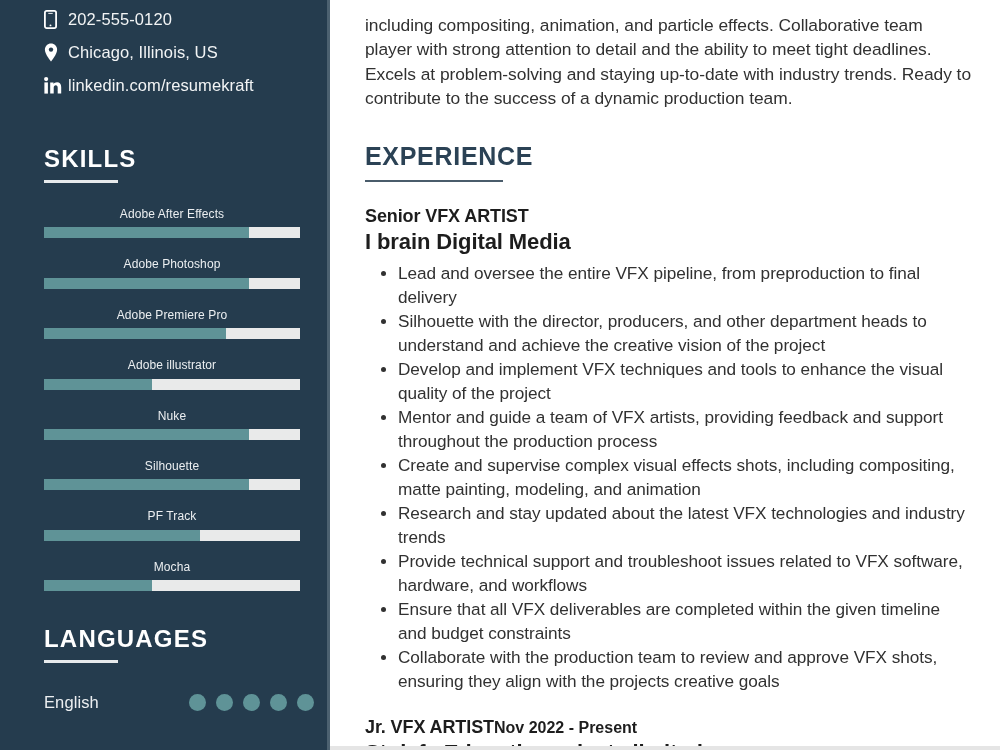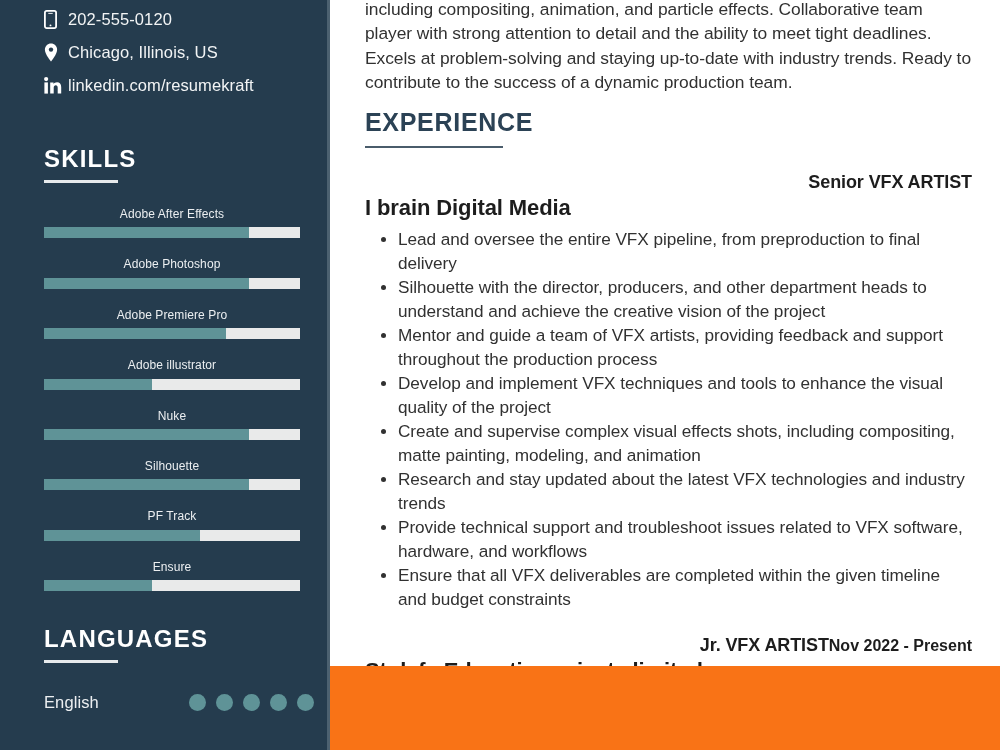--- a/index.html
+++ b/index.html
@@ -10,21 +10,21 @@
     overflow: hidden;
     background: #ffffff;
     font-family: "Liberation Sans", sans-serif;
   }
 
   #page {
     position: relative;
     width: 1000px;
     height: 750px;
     display: flex;
-    background: #f97316;
+    background: #e5e5e5;
   }
 
   
   #sidebar {
     position: relative;
     width: 330px;
     height: 750px;
     background: #253c4e;
     flex: 0 0 330px;
     padding: 0 30px 0 44px;
@@ -117,55 +117,55 @@
   .dot {
     width: 17px; height: 17px;
     border-radius: 50%;
     background: #5f9397;
   }
 
   
   #main {
     flex: 1 1 auto;
     position: relative;
-    height: 666px;
-    padding: 0 28px 0 35px;
+    height: 746px;
+    padding: 16px 28px 0 35px;
     overflow: hidden;
     background: #ffffff;
   }
 
   #summary-text {
     color: #313131;
     font-size: 17.4px;
     line-height: 24.3px;
     padding-top: 0;
     margin-top: -3px;
     letter-spacing: -.05px;
   }
 
-  .main-heading-block { margin-top: 16px; }
+  .main-heading-block { margin-top: 34px; }
   .main-heading {
     color: #2b4255;
     font-size: 25px;
     font-weight: 700;
     letter-spacing: .7px;
     line-height: 1;
   }
   .main-rule {
     width: 138px;
     height: 2px;
     background: #4a5c6b;
     margin-top: 11px;
   }
 
   .job { margin-top: 24px; }
   .job-headrow {
     display: flex;
     align-items: baseline;
-    justify-content: flex-end;
+    justify-content: flex-start;
   }
   .job-title {
     color: #1d1d1d;
     font-size: 18px;
     font-weight: 700;
     letter-spacing: -.1px;
   }
   .job-date {
     color: #1d1d1d;
     font-size: 16px;
@@ -294,21 +294,21 @@
               <div class="skill-fill" style="width: 80%;"></div>
             </div>
           </div>
           <div class="skill-item">
             <div class="skill-name">PF Track</div>
             <div class="skill-track">
               <div class="skill-fill" style="width: 61%;"></div>
             </div>
           </div>
           <div class="skill-item">
-            <div class="skill-name">Ensure</div>
+            <div class="skill-name">Mocha</div>
             <div class="skill-track">
               <div class="skill-fill" style="width: 42%;"></div>
             </div>
           </div>
         </div>
     </section>
 
     <section id="languages-block">
       <h2 class="side-heading">LANGUAGES</h2>
       <div class="side-rule"></div>
@@ -340,26 +340,27 @@
 
     <div id="jobs-list">
         <section class="job">
           <div class="job-headrow">
             <div class="job-title">Senior VFX ARTIST</div>
           </div>
           <div class="job-company">I brain Digital Media</div>
           <ul class="job-bullets">
             <li>Lead and oversee the entire VFX pipeline, from preproduction to final delivery</li>
             <li>Silhouette with the director, producers, and other department heads to understand and achieve the creative vision of the project</li>
+            <li>Develop and implement VFX techniques and tools to enhance the visual quality of the project</li>
             <li>Mentor and guide a team of VFX artists, providing feedback and support throughout the production process</li>
-            <li>Develop and implement VFX techniques and tools to enhance the visual quality of the project</li>
             <li>Create and supervise complex visual effects shots, including compositing, matte painting, modeling, and animation</li>
             <li>Research and stay updated about the latest VFX technologies and industry trends</li>
             <li>Provide technical support and troubleshoot issues related to VFX software, hardware, and workflows</li>
             <li>Ensure that all VFX deliverables are completed within the given timeline and budget constraints</li>
+            <li>Collaborate with the production team to review and approve VFX shots, ensuring they align with the projects creative goals</li>
           </ul>
         </section>
         <section class="job">
           <div class="job-headrow">
             <div class="job-title">Jr. VFX ARTIST</div>
             <div class="job-date">Nov 2022 - Present</div>
           </div>
           <div class="job-company">Stulyfe Education private limited</div>
           <p class="job-desc">Creating visual effects and animations using computerized technology and</p>
         </section>

